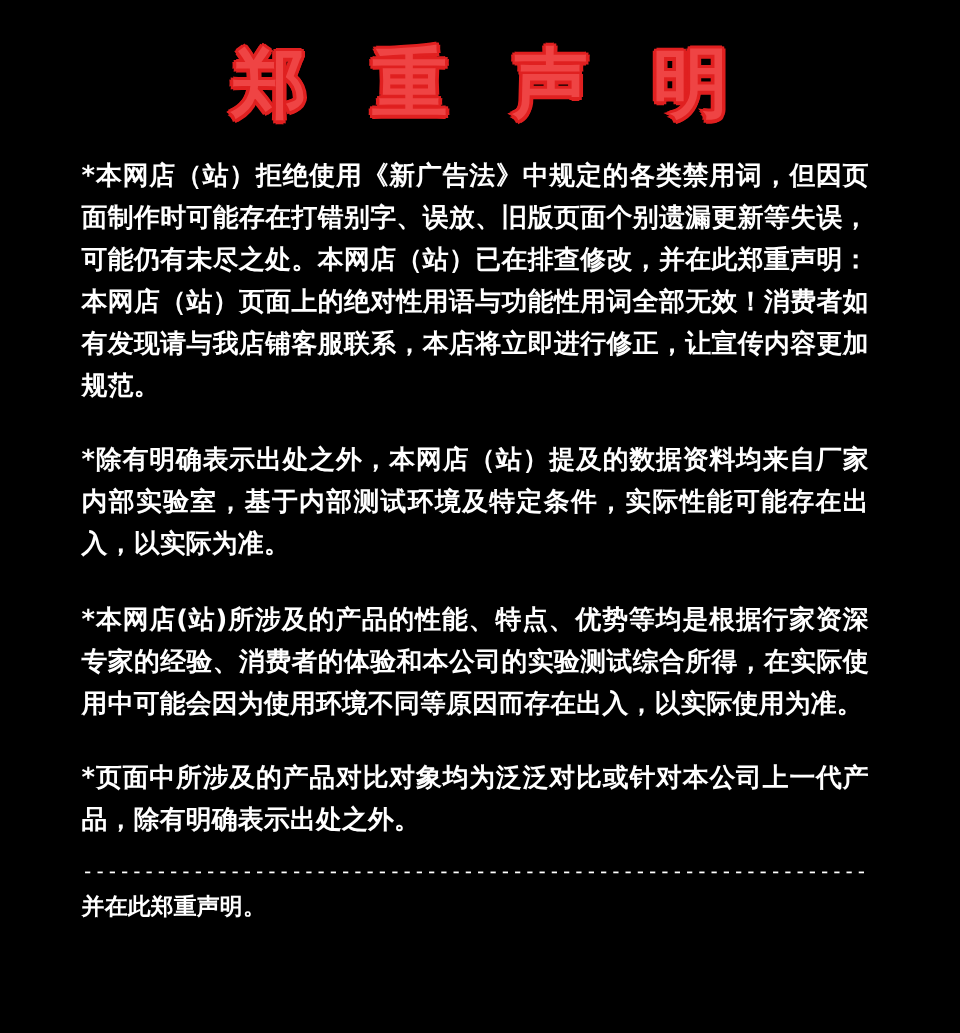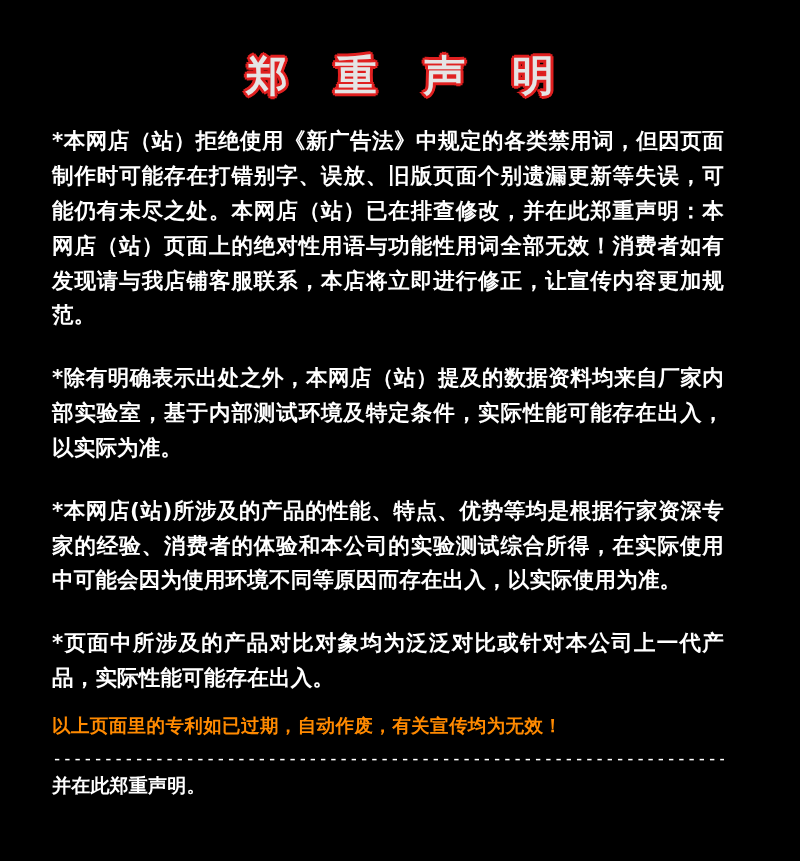--- a/index.html
+++ b/index.html
@@ -16,42 +16,43 @@
   }
   .page {
     width: 800px;
     height: 861px;
     background: #000000;
     position: relative;
     box-sizing: border-box;
   }
   .title {
     text-align: center;
-    color: #e5e5e5;
-    font-size: 42px;
+    color: #ef4444;
+    font-size: 63px;
     font-weight: bold;
     letter-spacing: 16px;
     text-indent: 16px;
-    padding-top: 52px;
+    padding-top: 34px;
     padding-bottom: 6px;
     line-height: 1.15;
     -webkit-text-stroke: 3px #e02020;
     paint-order: stroke fill;
     text-shadow:
       -2px -2px 0 #e02020,
       2px -2px 0 #e02020,
       -2px 2px 0 #e02020,
       2px 2px 0 #e02020,
       0 -3px 0 #e02020,
       0 3px 0 #e02020,
       -3px 0 0 #e02020,
       3px 0 0 #e02020;
   }
   .body-wrap {
     padding: 18px 76px 0 52px;
+    margin-left: 16px;
   }
   p.para {
     margin: 0 0 28px 0;
     font-size: 21.5px;
     line-height: 1.62;
     color: #ffffff;
     text-align: justify;
     font-weight: bold;
     letter-spacing: 0.2px;
   }
@@ -93,22 +94,21 @@
 
 <div class="page">
 
   <div class="title">郑 重 声 明</div>
 
   <div class="body-wrap">
 
     <p class="para">*本网店（站）拒绝使用《新广告法》中规定的各类禁用词，但因页面制作时可能存在打错别字、误放、旧版页面个别遗漏更新等失误，可能仍有未尽之处。本网店（站）已在排查修改，并在此郑重声明：本网店（站）页面上的绝对性用语与功能性用词全部无效！消费者如有发现请与我店铺客服联系，本店将立即进行修正，让宣传内容更加规范。</p>
     <p class="para">*除有明确表示出处之外，本网店（站）提及的数据资料均来自厂家内部实验室，基于内部测试环境及特定条件，实际性能可能存在出入，以实际为准。</p>
     <p class="para">*本网店(站)所涉及的产品的性能、特点、优势等均是根据行家资深专家的经验、消费者的体验和本公司的实验测试综合所得，在实际使用中可能会因为使用环境不同等原因而存在出入，以实际使用为准。</p>
-    <p class="para last">*页面中所涉及的产品对比对象均为泛泛对比或针对本公司上一代产品，实际性能可能存在出入。</p>
+    <p class="para last">*页面中所涉及的产品对比对象均为泛泛对比或针对本公司上一代产品，除有明确表示出处之外。</p>
 
-    <p class="warn">以上页面里的专利如已过期，自动作废，有关宣传均为无效！</p>
 
     <div class="divider">------------------------------------------------------------------------</div>
 
     <p class="footer-note">并在此郑重声明。</p>
 
   </div>
 </div>
 
 </body></html>

